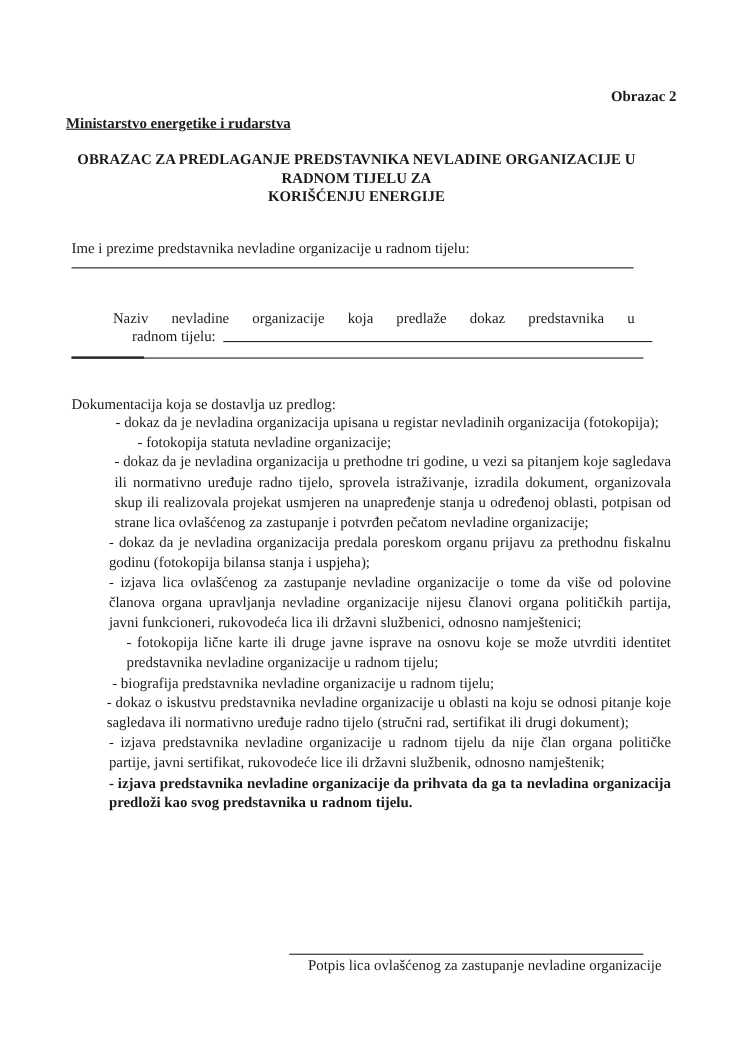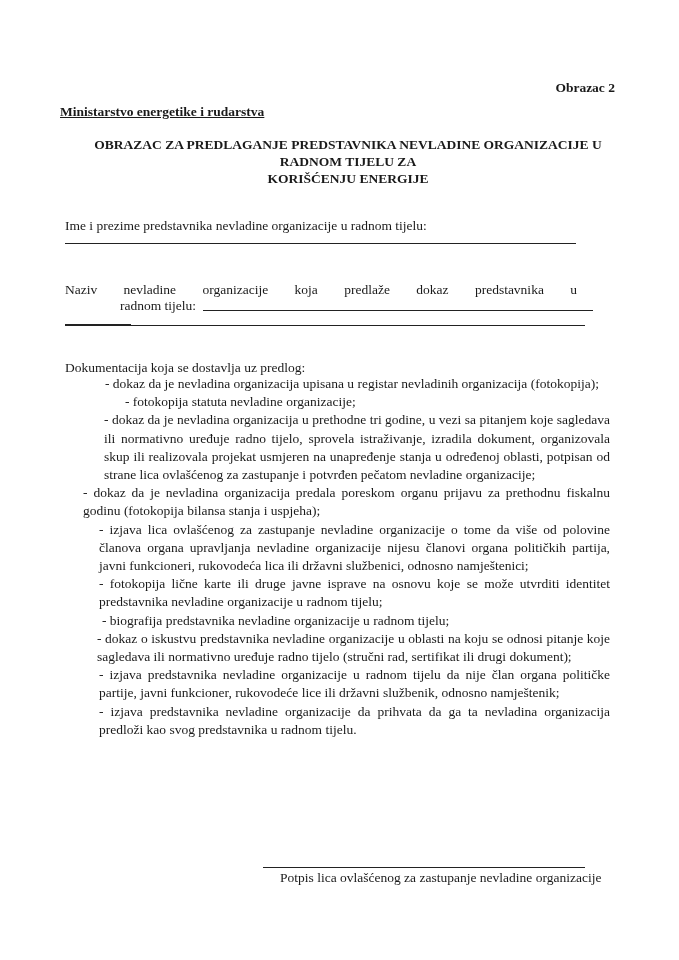--- a/index.html
+++ b/index.html
@@ -1,25 +1,25 @@
 <!DOCTYPE html>
 <html><head>
   <meta charset="utf-8">
   <style>
     html, body { margin: 0; padding: 0; background: #ffffff; }
     body { width: 679px; height: 960px; position: relative; overflow: hidden; font-family: "Liberation Serif", "DejaVu Serif", serif; color: #1a1a1a; }
     .abs { position: absolute; }
     .form-no { top: 80px; right: 64px; font-weight: bold; font-size: 13.5px; }
     .ministry { top: 104px; left: 60px; font-weight: bold; font-size: 13.5px; text-decoration: underline; }
-    .title { top: 136px; left: 68px; width: 560px; text-align: center; font-weight: bold; font-size: 13.5px; line-height: 17px; }
+    .title { top: 136px; left: 44px; width: 560px; text-align: center; font-weight: bold; font-size: 13.5px; line-height: 17px; }
     .title div { white-space: nowrap; }
     .label { font-size: 13.5px; }
     .name-label { top: 218px; left: 65px; }
     .hline { position: absolute; height: 1px; background: #222; }
-    .org-row1 { top: 282px; left: 65px; width: 512px; display: flex; justify-content: space-between; font-size: 13.5px; }
+    .org-row1 { top: 282px; left: 65px; width: 512px; display: flex; justify-content: flex-end; font-size: 13.5px; gap: 21px; }
     .org-row2 { top: 298px; left: 120px; font-size: 13.5px; }
     .doc-heading { top: 360px; left: 65px; font-size: 13.5px; }
     .items { top: 375px; left: 65px; width: 545px; font-size: 13.5px; line-height: 18.2px; }
     .item { text-align: justify; }
     .sig-line { top: 867px; left: 263px; width: 322px; }
     .sig-label { top: 870px; left: 280px; font-size: 13.5px; }
   </style>
 </head>
 <body>
 
@@ -49,23 +49,23 @@
 <div class="hline" style="top:310px; left:203px; width:390px;"></div>
 <div class="hline" style="top:325px; left:65px; width:520px;"></div>
 <div class="hline" style="top:324px; left:65px; width:66px; height:2px;"></div>
 
 <div class="abs doc-heading">Dokumentacija koja se dostavlja uz predlog:</div>
 
 <div class="abs items">
   <div class="item" style="margin-left:40px; padding-left:8px; text-indent:-8px;">- dokaz da je nevladina organizacija upisana u registar nevladinih organizacija (fotokopija);</div>
   <div class="item" style="margin-left:60px; padding-left:8px; text-indent:-8px; width:230px; text-align:justify;">- fotokopija statuta nevladine organizacije;</div>
   <div class="item" style="margin-left:39px;">- dokaz da je nevladina organizacija u prethodne tri godine, u vezi sa pitanjem koje sagledava ili normativno uređuje radno tijelo, sprovela istraživanje, izradila dokument, organizovala skup ili realizovala projekat usmjeren na unapređenje stanja u određenoj oblasti, potpisan od strane lica ovlašćenog za zastupanje i potvrđen pečatom nevladine organizacije;</div>
-  <div class="item" style="margin-left:18px;">-  dokaz da je nevladina organizacija predala poreskom organu prijavu za prethodnu fiskalnu godinu (fotokopija bilansa stanja i uspjeha);</div>
+  <div class="item" style="margin-left:34px;">-  dokaz da je nevladina organizacija predala poreskom organu prijavu za prethodnu fiskalnu godinu (fotokopija bilansa stanja i uspjeha);</div>
   <div class="item" style="margin-left:34px;">-  izjava lica ovlašćenog za zastupanje nevladine organizacije o tome da više od polovine članova organa upravljanja nevladine organizacije nijesu članovi organa političkih partija, javni funkcioneri, rukovodeća lica ili državni službenici, odnosno namještenici;</div>
-  <div class="item" style="margin-left:34px;">-  fotokopija lične karte ili druge javne isprave na osnovu koje se može utvrditi identitet predstavnika nevladine organizacije u radnom tijelu;</div>
+  <div class="item" style="margin-left:50px;">-  fotokopija lične karte ili druge javne isprave na osnovu koje se može utvrditi identitet predstavnika nevladine organizacije u radnom tijelu;</div>
   <div class="item" style="margin-left:37px; padding-left:8px; text-indent:-8px; width:340px;">- biografija predstavnika nevladine organizacije u radnom tijelu;</div>
   <div class="item" style="margin-left:32px;">-  dokaz o iskustvu predstavnika nevladine organizacije u oblasti na koju se odnosi pitanje koje sagledava ili normativno uređuje radno tijelo (stručni rad, sertifikat ili drugi dokument);</div>
-  <div class="item" style="margin-left:34px;">-  izjava predstavnika nevladine organizacije u radnom tijelu da nije član organa političke partije, javni funkcioner, rukovodeće lice ili državni službenik, odnosno namještenik;</div>
-  <div class="item" style="margin-left:34px;">- izjava predstavnika nevladine organizacije da prihvata da ga ta nevladina organizacija predloži kao svog predstavnika u radnom tijelu.</div>
+  <div class="item" style="margin-left:34px;">-  izjava predstavnika nevladine organizacije u radnom tijelu da nije član organa političke partije, javni sertifikat, rukovodeće lice ili državni službenik, odnosno namještenik;</div>
+  <div class="item" style="margin-left:34px;font-weight:bold;">- izjava predstavnika nevladine organizacije da prihvata da ga ta nevladina organizacija predloži kao svog predstavnika u radnom tijelu.</div>
 </div>
 
 <div class="hline sig-line"></div>
 <div class="abs sig-label">Potpis lica ovlašćenog za zastupanje nevladine organizacije</div>
 
 </body></html>

